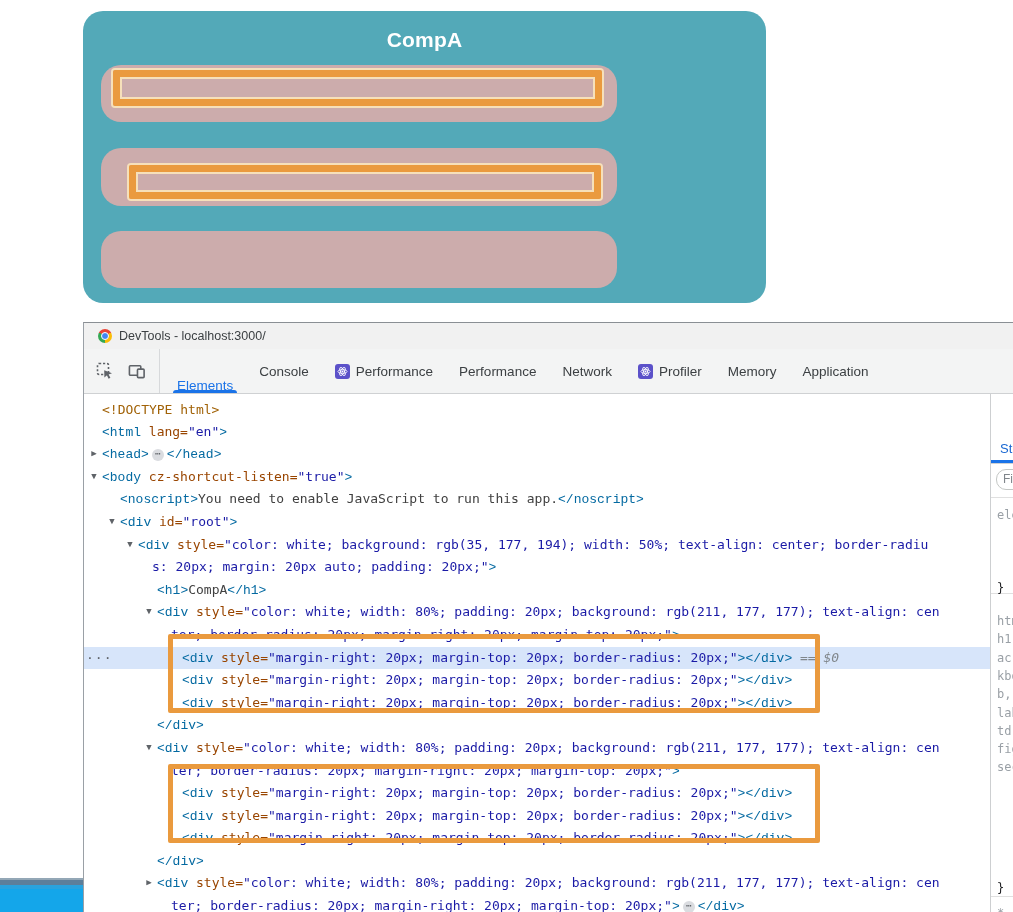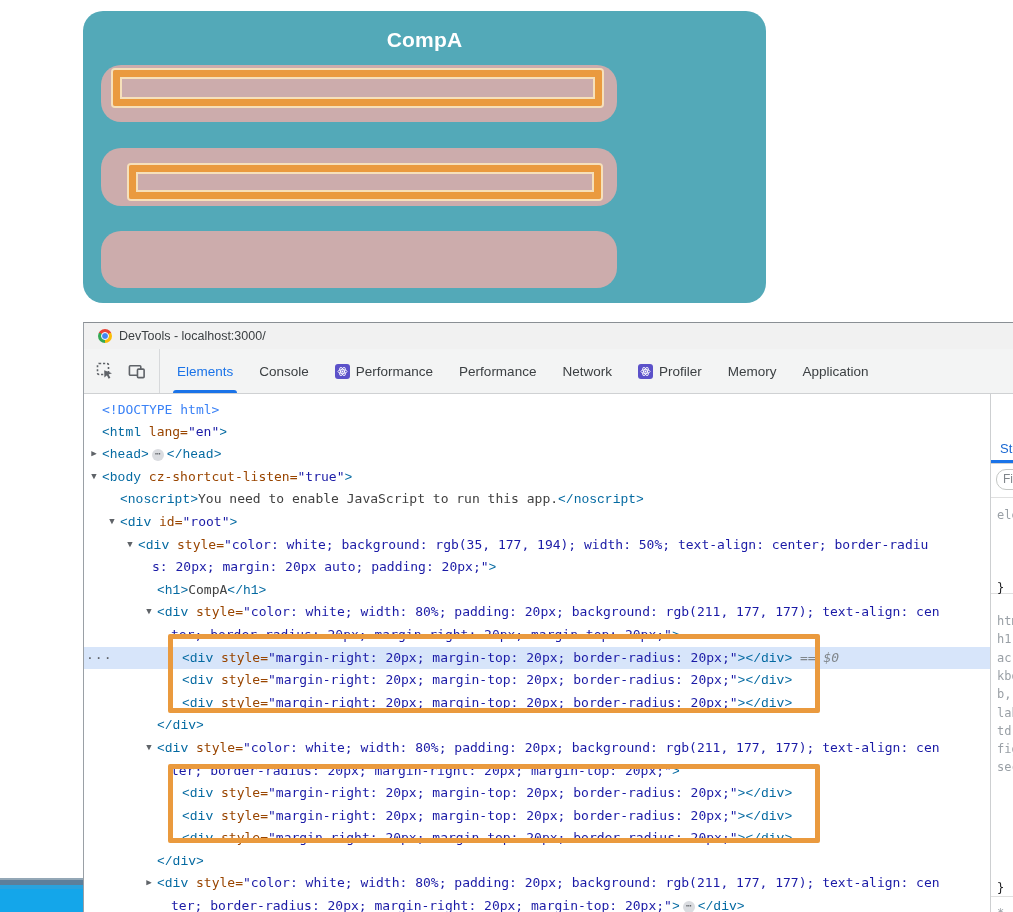--- a/index.html
+++ b/index.html
@@ -36,35 +36,35 @@
      background:#4285f4;border:1.5px solid #fff;box-sizing:border-box;}
 
   .toolbar{height:44px;background:#f3f4f4;border-bottom:1px solid #cfd1d3;display:flex;
            align-items:stretch;flex:0 0 auto;}
   .tool-icons{display:flex;align-items:center;gap:14px;padding:0 13px 0 12px;
               border-right:1px solid #d7d9db;}
   .tool-btn{width:18px;height:18px;display:flex;align-items:center;justify-content:center;}
   .tabs{display:flex;align-items:stretch;padding-left:4px;}
   .tab{position:relative;display:flex;align-items:center;gap:6px;padding:0 13px;
        font-size:13.5px;color:#3c4043;white-space:nowrap;cursor:default;}
-  .tab.selected{color:#1a73e8;}
+  .tab.selected{color:#1a73e8;align-items:flex-end;}
   .tab.selected::after{content:"";position:absolute;left:9px;right:9px;bottom:0;height:3px;
        background:#1a73e8;border-radius:3px 3px 0 0;}
   .react-badge{width:15px;height:15px;border-radius:3px;background:#5b51c9;display:flex;
        align-items:center;justify-content:center;flex:0 0 auto;}
 
   .main{flex:1 1 auto;display:flex;min-height:0;}
   .code-pane{position:relative;width:906px;flex:0 0 auto;overflow:hidden;background:#fff;
        font-family:"DejaVu Sans Mono",monospace;font-size:13px;line-height:21.6px;
        padding-top:5px;box-sizing:border-box;}
   .code-line{position:relative;white-space:pre;color:#202124;}
   .code-line.sel{background:#d7e5fa;}
   .arrow{position:absolute;top:0;font-size:9px;color:#5f6368;width:12px;text-align:center;}
   .gutter-dots{position:absolute;left:2px;top:0;color:#5f6368;letter-spacing:1px;}
-  .tk-g{color:#3b82f6;}
+  .tk-g{color:#a16207;}
   .tk-t{color:#0369a1;font-family:Liberation Mono, monospace;}
   .tk-a{color:#994500;}
   .tk-v{color:#1a1aa6;}
   .tk-x{color:#404040;}
   .tk-e{color:#80868b;font-style:italic;}
   .pill{display:inline-block;background:#dadce0;color:#5f6368;border-radius:6px;
         font-size:10px;line-height:9px;padding:0 3px 3px 3px;margin:0 3px;vertical-align:middle;}
   .code-annot{position:absolute;border:5px solid #ea9a3e;border-radius:2px;pointer-events:none;}
 
   .divider-v{width:1px;background:#cdcfd1;flex:0 0 auto;}

